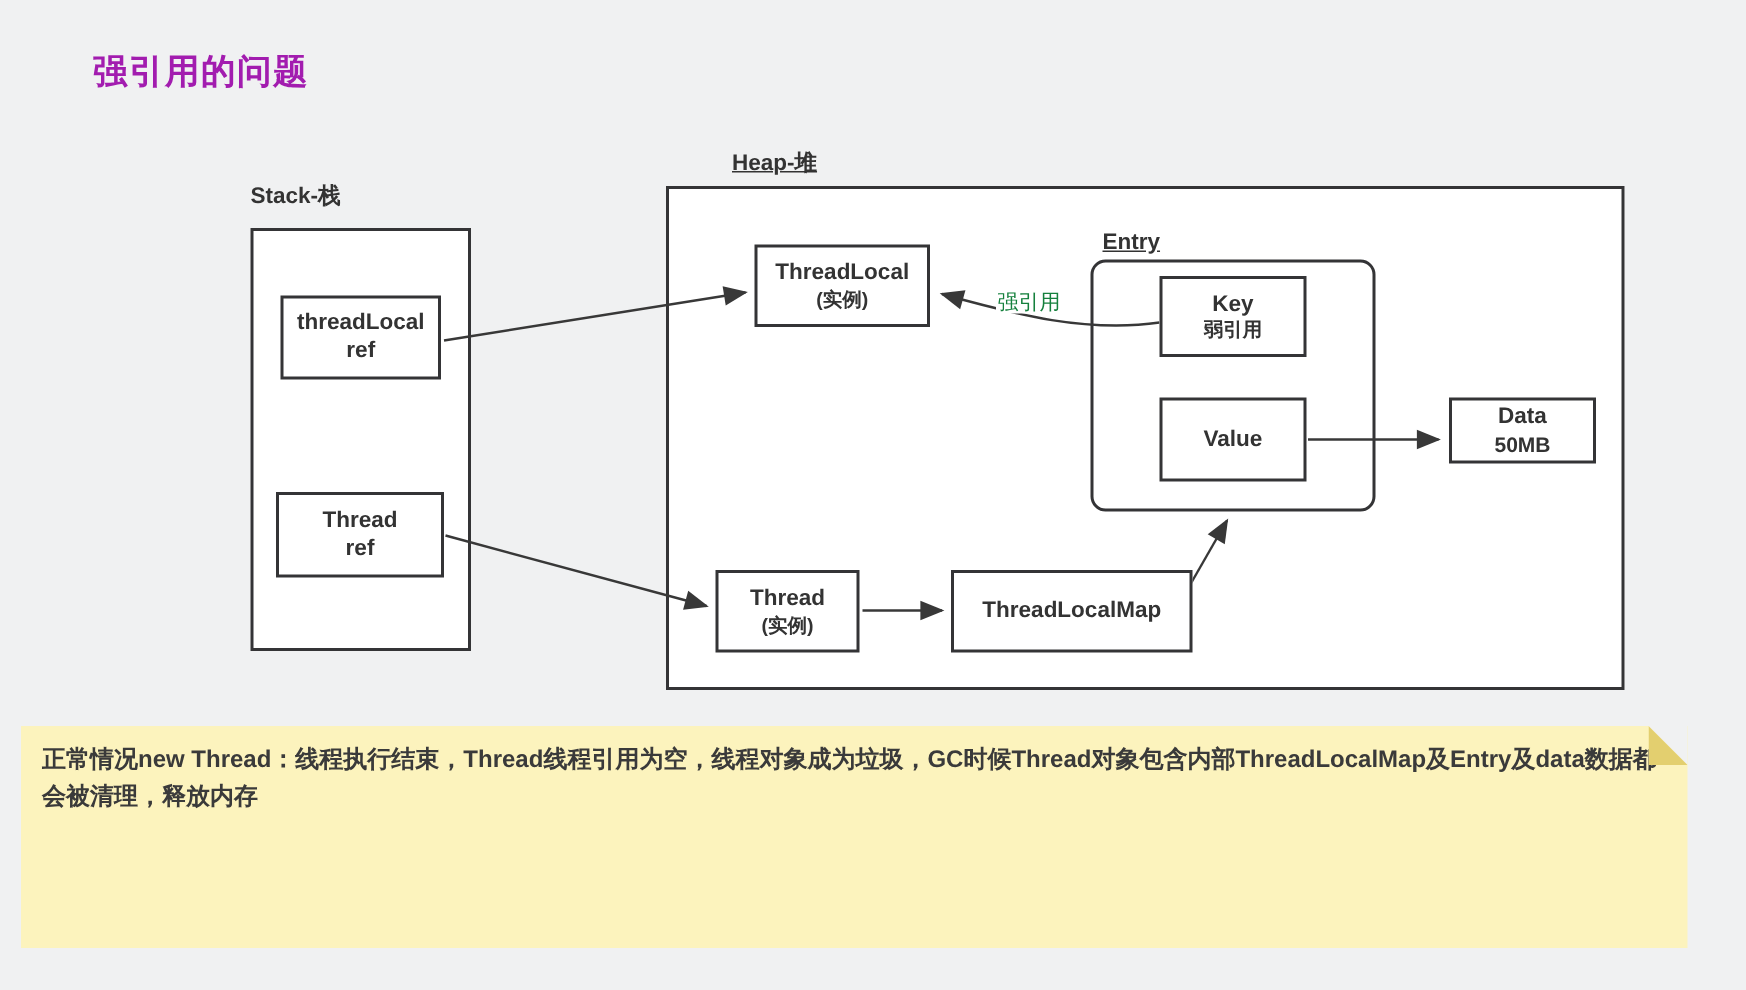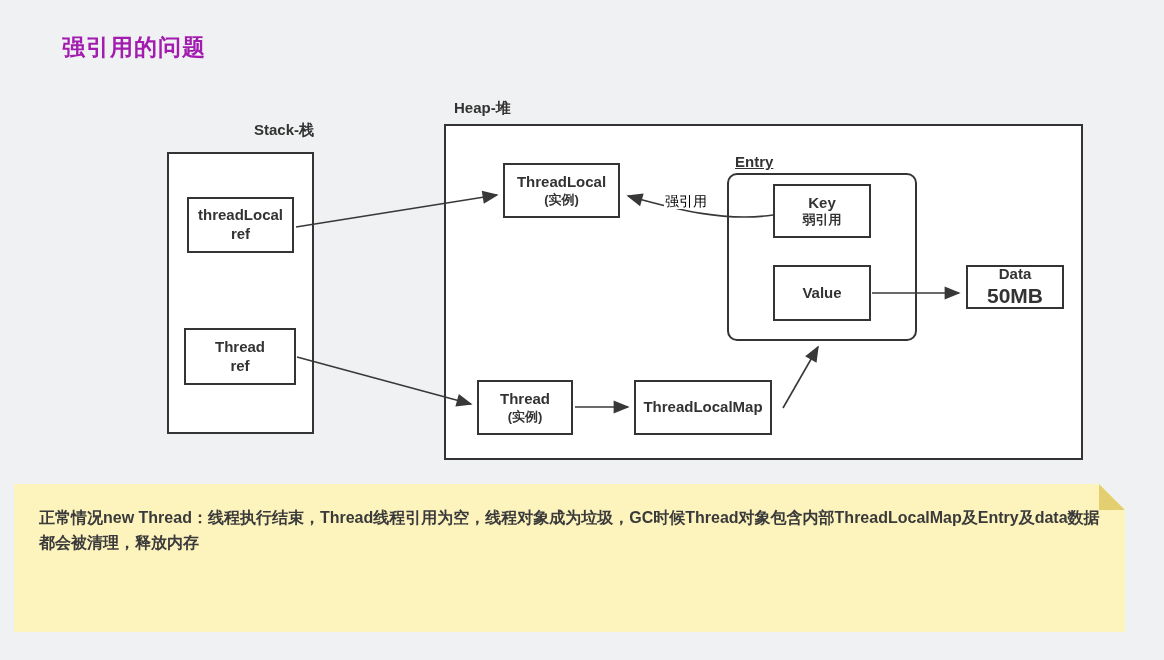--- a/index.html
+++ b/index.html
@@ -14,59 +14,59 @@
   html,body{background:var(--bg);}
   body{font-family:"Liberation Sans","DejaVu Sans",sans-serif;color:var(--ink);}
   .canvas{position:relative;width:1164px;height:660px;background:var(--bg);overflow:hidden;}
 
   .title{
     position:absolute;left:62px;top:32px;
     font-size:23px;font-weight:bold;letter-spacing:1px;color:#a21caf;
   }
 
   .grouplabel{position:absolute;font-size:15px;font-weight:bold;color:#333;}
-  .stack-label{left:167px;top:121px;width:147px;text-align:right;}
-  .heap-label{left:454px;top:99px;}
+  .stack-label{left:167px;top:121px;width:147px;text-align:left;}
+  .heap-label{left:488px;top:99px;text-decoration:underline;}
   .entry-label{left:735px;top:153px;text-decoration:underline;}
 
   .groupbox{position:absolute;background:var(--box-bg);border:2px solid #343436;}
   .stack-box{left:167px;top:152px;width:147px;height:282px;}
   .heap-box{left:444px;top:124px;width:639px;height:336px;}
   .entry-box{left:727px;top:173px;width:190px;height:168px;border-radius:10px;}
 
   .edges{position:absolute;left:0;top:0;width:1164px;height:660px;pointer-events:none;}
 
   .node{
     position:absolute;background:var(--box-bg);border:2px solid #343436;
     display:flex;flex-direction:column;align-items:center;justify-content:center;
     text-align:center;font-weight:bold;color:#333;line-height:1.25;
   }
   .node .l1{font-size:15px;}
   .node .l2{font-size:13px;}
-  .node .l2.big{font-size:21px;}
+  .node .l2.big{font-size:14px;}
   .n-threadlocal-ref{left:187px;top:197px;width:107px;height:56px;}
   .n-thread-ref{left:184px;top:328px;width:112px;height:57px;}
   .n-threadlocal-inst{left:503px;top:163px;width:117px;height:55px;}
   .n-key{left:773px;top:184px;width:98px;height:54px;}
   .n-value{left:773px;top:265px;width:98px;height:56px;}
   .n-data{left:966px;top:265px;width:98px;height:44px;}
   .n-thread-inst{left:477px;top:380px;width:96px;height:55px;}
-  .n-tlmap{left:634px;top:380px;width:138px;height:55px;font-size:15px;}
+  .n-tlmap{left:634px;top:380px;width:161px;height:55px;font-size:15px;}
 
   .edge-label{
-    position:absolute;left:664px;top:193px;font-size:14px;color:#000000;
+    position:absolute;left:664px;top:193px;font-size:14px;color:#15803d;
     background:var(--box-bg);padding:0 1px;line-height:16px;
   }
 
   .note{
     position:absolute;left:14px;top:484px;width:1111px;height:148px;
     background:var(--note-bg);padding:10px 14px 0 14px;
     font-size:16px;font-weight:bold;line-height:25px;color:#3a3a3a;
   }
-  .note p{margin:11px;}
+  .note p{margin:0;}
   .note .fold{position:absolute;top:0;right:0;}
 </style>
 </head>
 <body>
 
 <div class="canvas">
 
   <div class="title">强引用的问题</div>
 
   <div class="grouplabel stack-label">Stack-栈</div>

